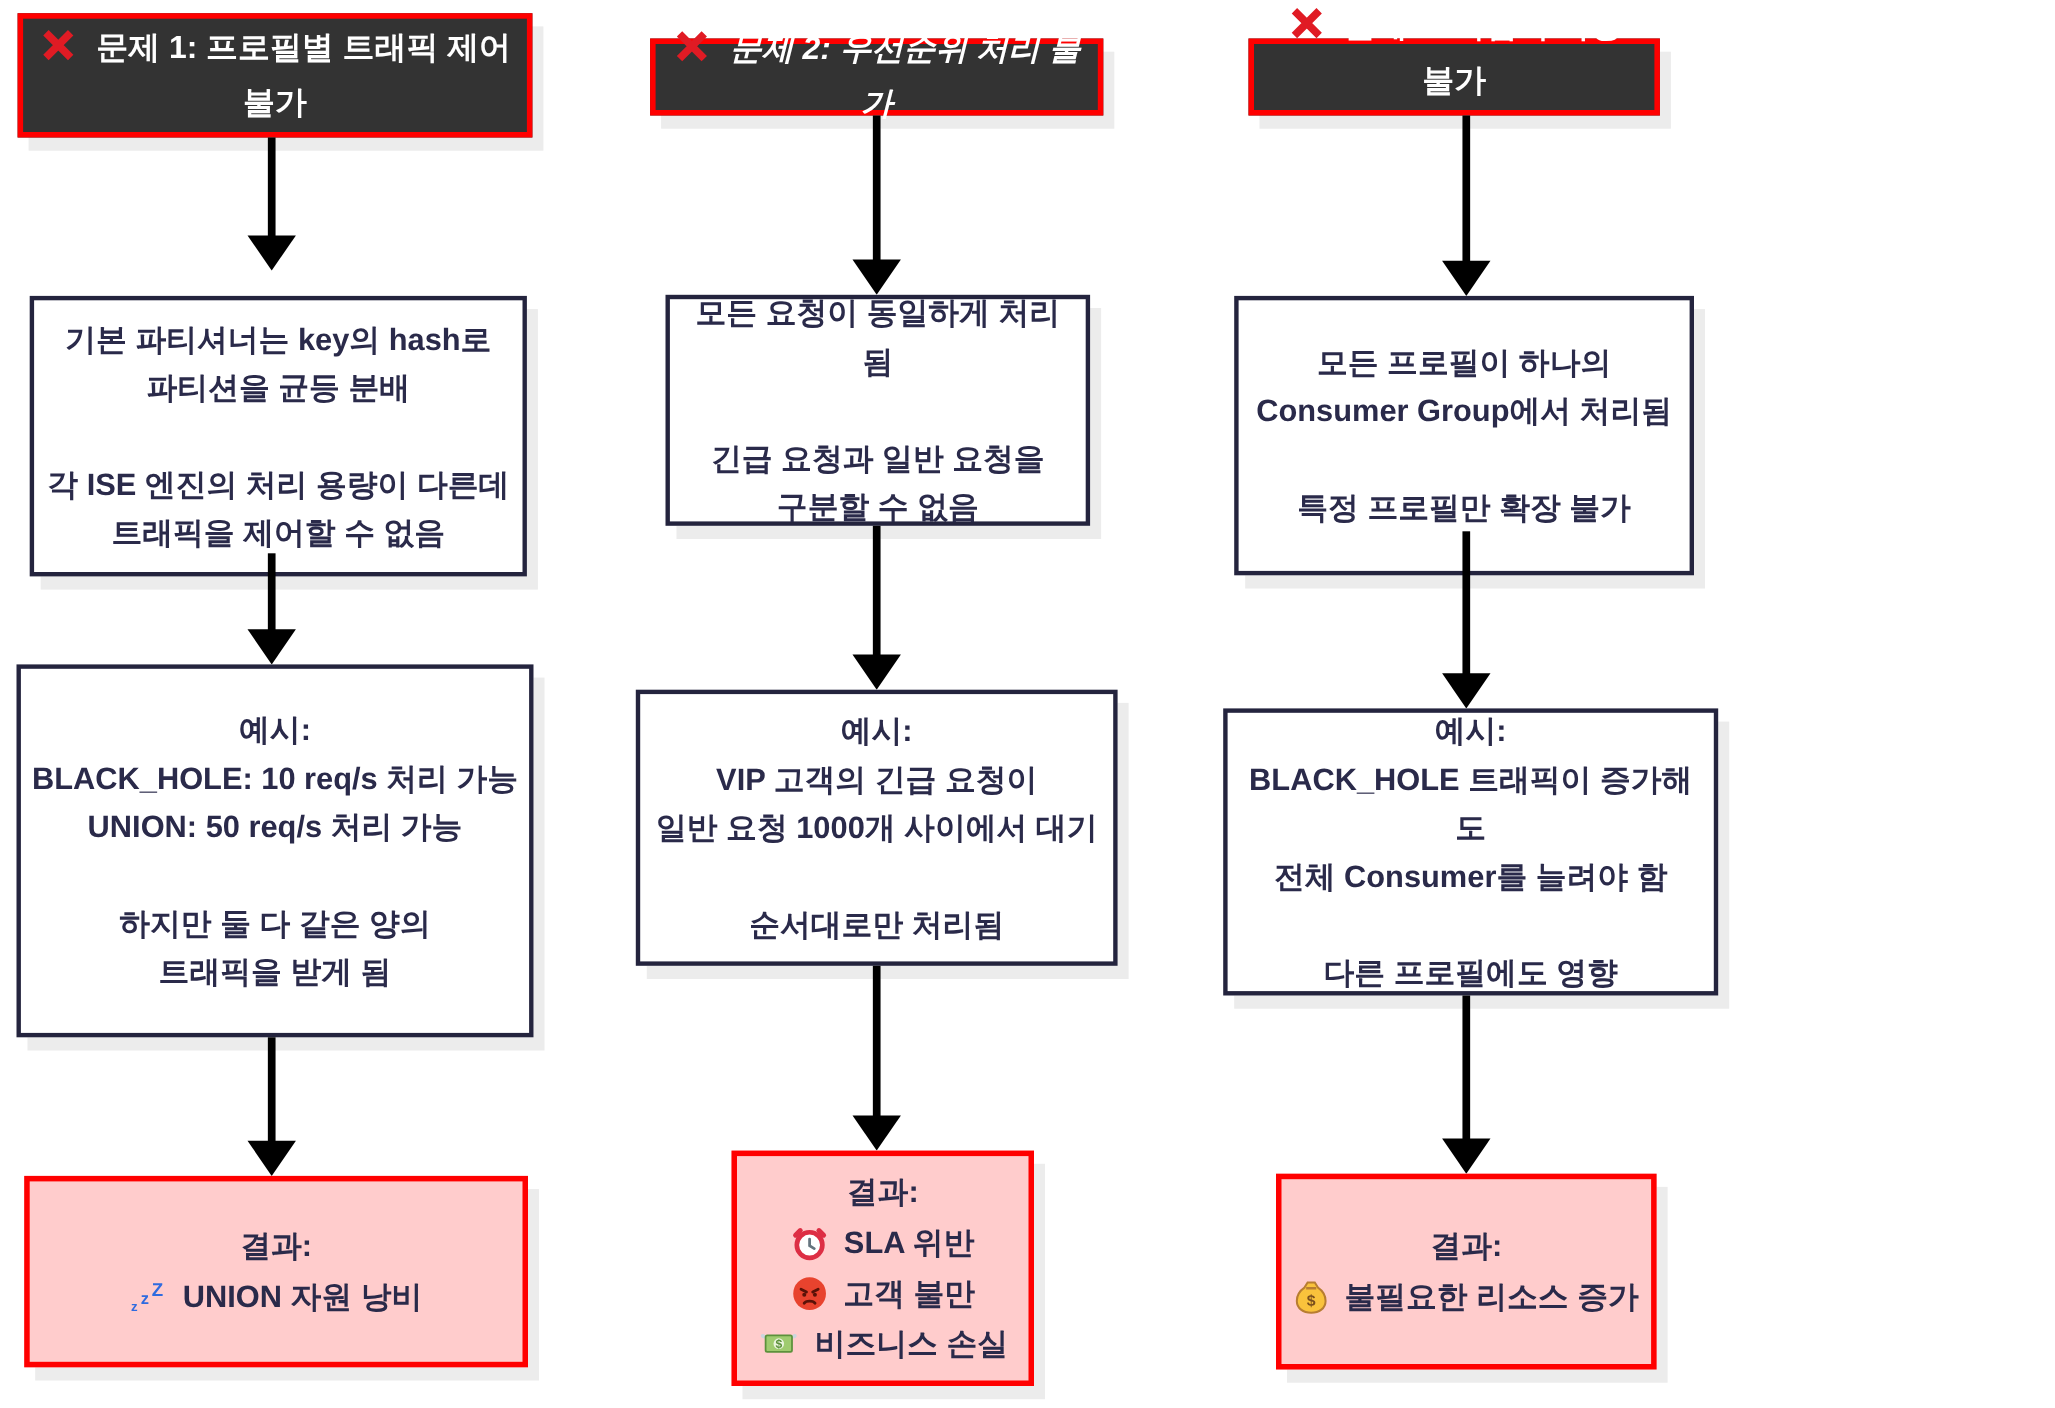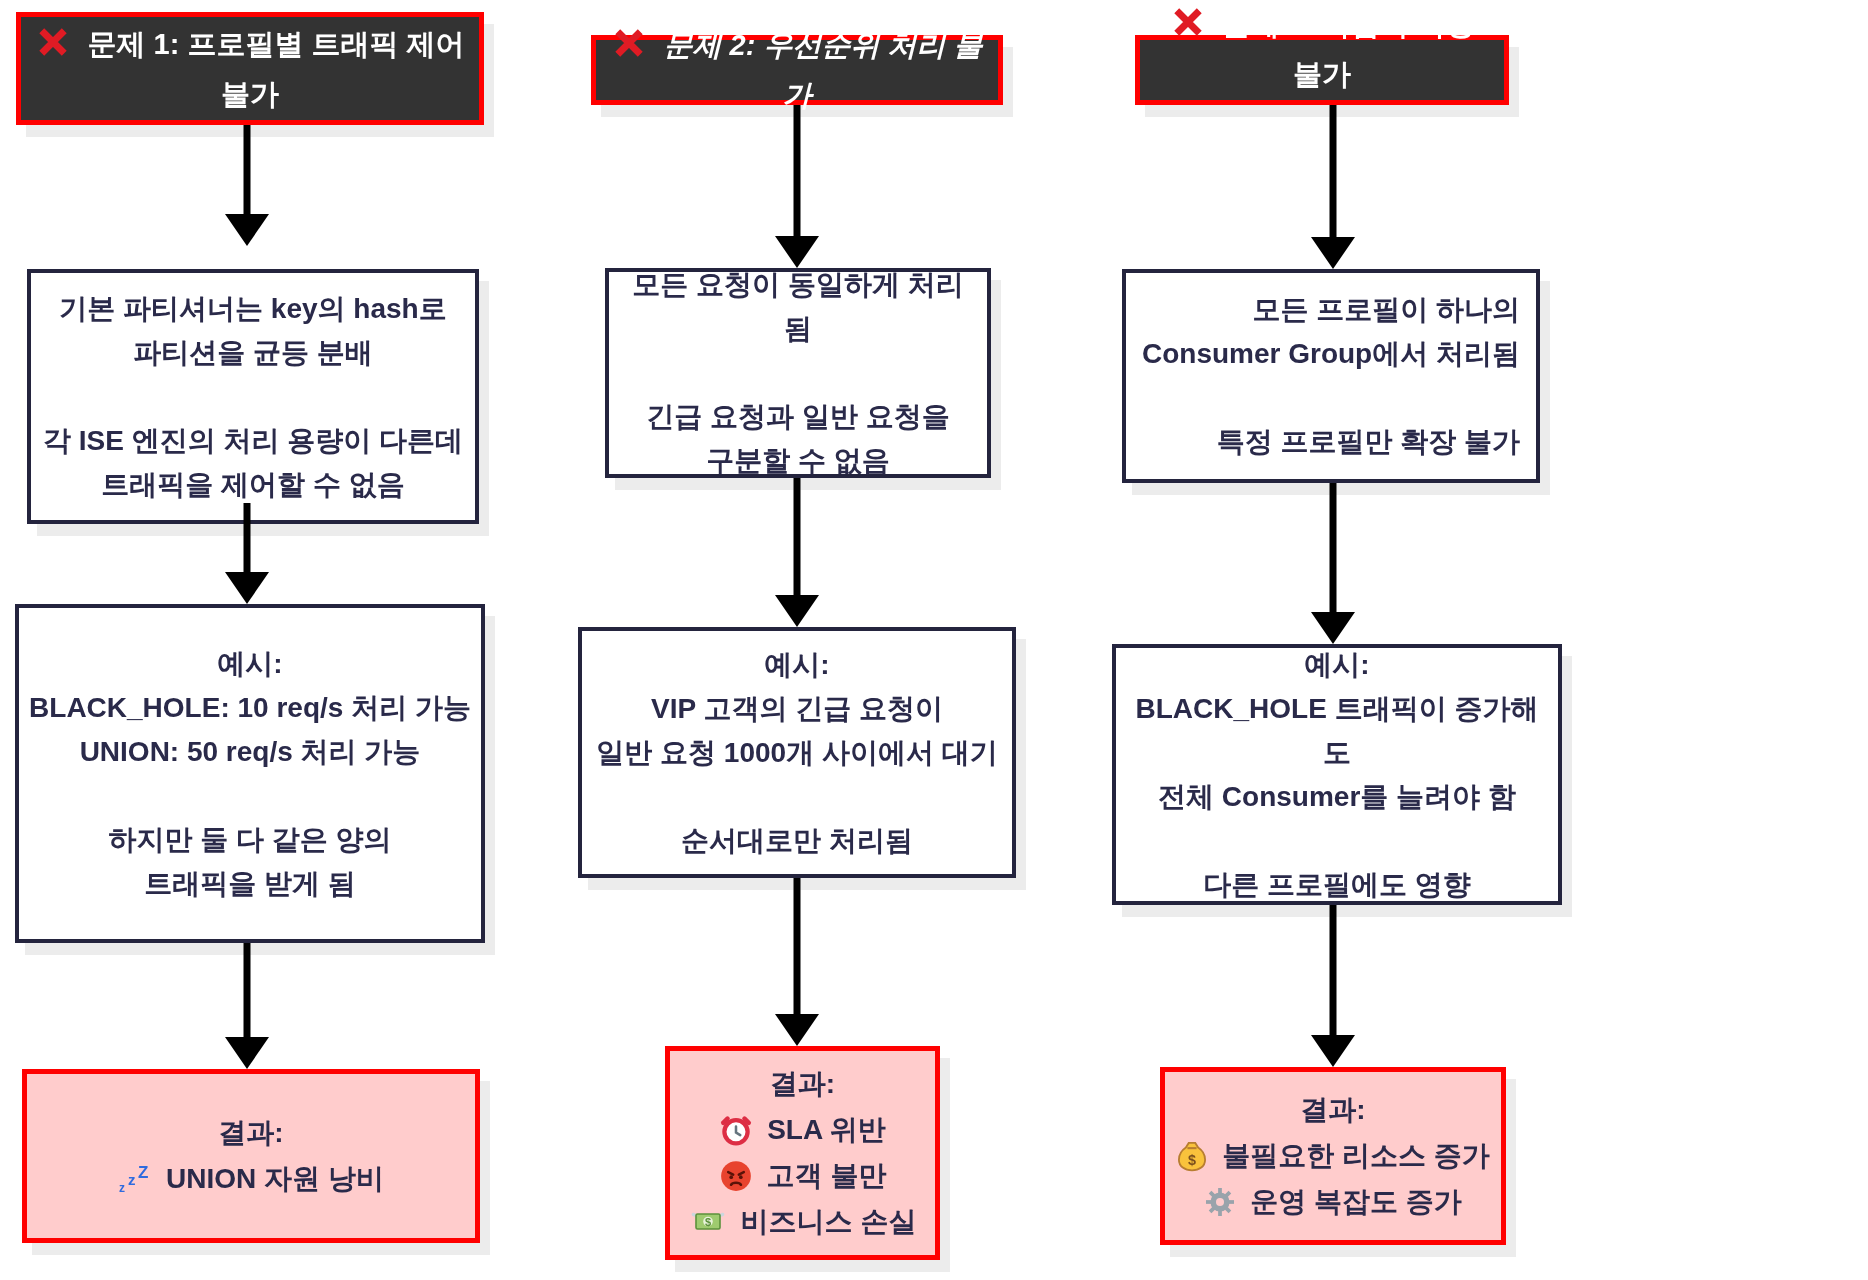--- a/index.html
+++ b/index.html
@@ -187,21 +187,21 @@
           </svg>
       </span><span>문제 3: 독립적 확장 불가</span>
     </span>
   </div>
 
   <div class="arrow" style="left:1310px;top:105px;height:164px;">
     <span class="shaft"></span>
       <span class="head"></span>
   </div>
 
-  <div class="box node" style="left:1122px;top:269px;width:418px;height:214px;text-align:right;">
+  <div class="box node" style="left:1122px;top:269px;width:418px;height:254px;">
     <span class="box-text">모든 프로필이 하나의
 Consumer Group에서 처리됨
 
 특정 프로필만 확장 불가</span>
   </div>
 
   <div class="arrow" style="left:1310px;top:483px;height:161px;">
     <span class="shaft"></span>
       <span class="head"></span>
   </div>
@@ -224,30 +224,15 @@
     <div class="result-line">
       <span class="ic">
         <svg width="32" height="34" viewBox="0 0 24 26">
           <path d="M9.5 3h5l2.2 3.5c3.4 2.3 5.3 5.8 5.3 9.3 0 5.2-4.5 8.2-10 8.2S2 21 2 15.8c0-3.5 1.9-7 5.3-9.3z" fill="#f9c23c" stroke="#b87d31" stroke-width="1.4"></path>
           <path d="M8.5 7h7" stroke="#b87d31" stroke-width="1.6"></path>
           <text x="12" y="19.5" font-size="11" text-anchor="middle" fill="#7a4f1d" font-weight="bold">$</text>
         </svg>
       </span>
       <span>불필요한 리소스 증가</span>
     </div>
-    <div class="result-line">
-      <span class="ic">
-        <svg width="32" height="32" viewBox="0 0 24 24">
-          <g fill="#99a3ab">
-            <rect x="10.6" y="1.5" width="2.8" height="21"></rect>
-            <rect x="10.6" y="1.5" width="2.8" height="21" transform="rotate(45 12 12)"></rect>
-            <rect x="10.6" y="1.5" width="2.8" height="21" transform="rotate(90 12 12)"></rect>
-            <rect x="10.6" y="1.5" width="2.8" height="21" transform="rotate(135 12 12)"></rect>
-            <circle cx="12" cy="12" r="7.2"></circle>
-          </g>
-          <circle cx="12" cy="12" r="3" fill="#ffcccc"></circle>
-        </svg>
-      </span>
-      <span>운영 복잡도 증가</span>
-    </div>
   </div>
 
 </div>
 
 </body></html>

